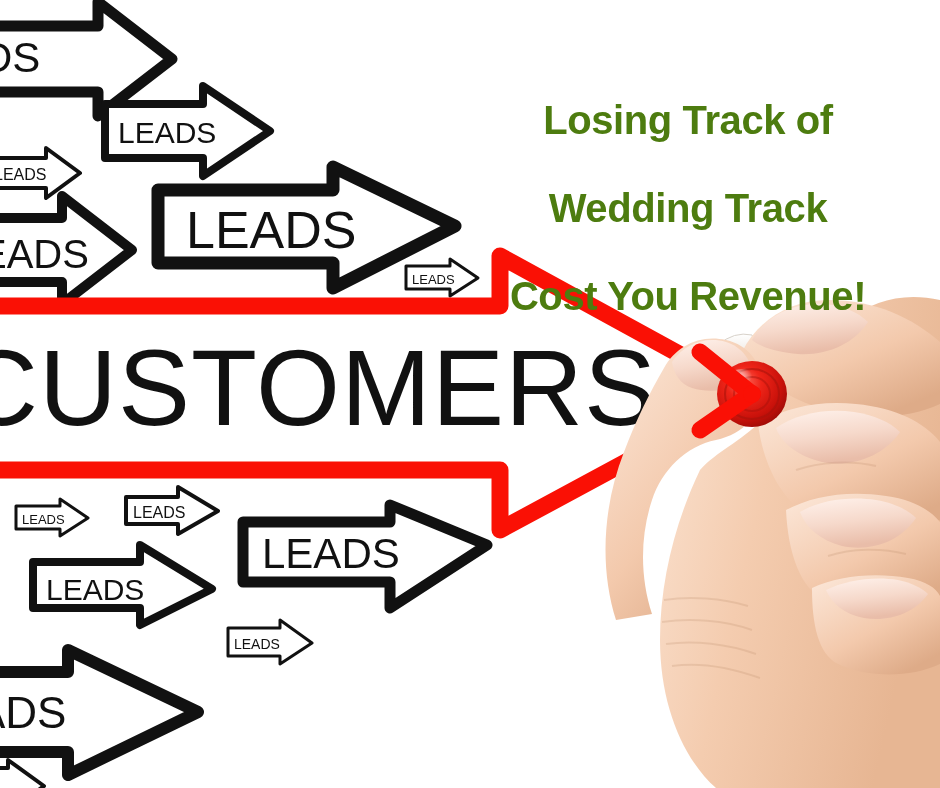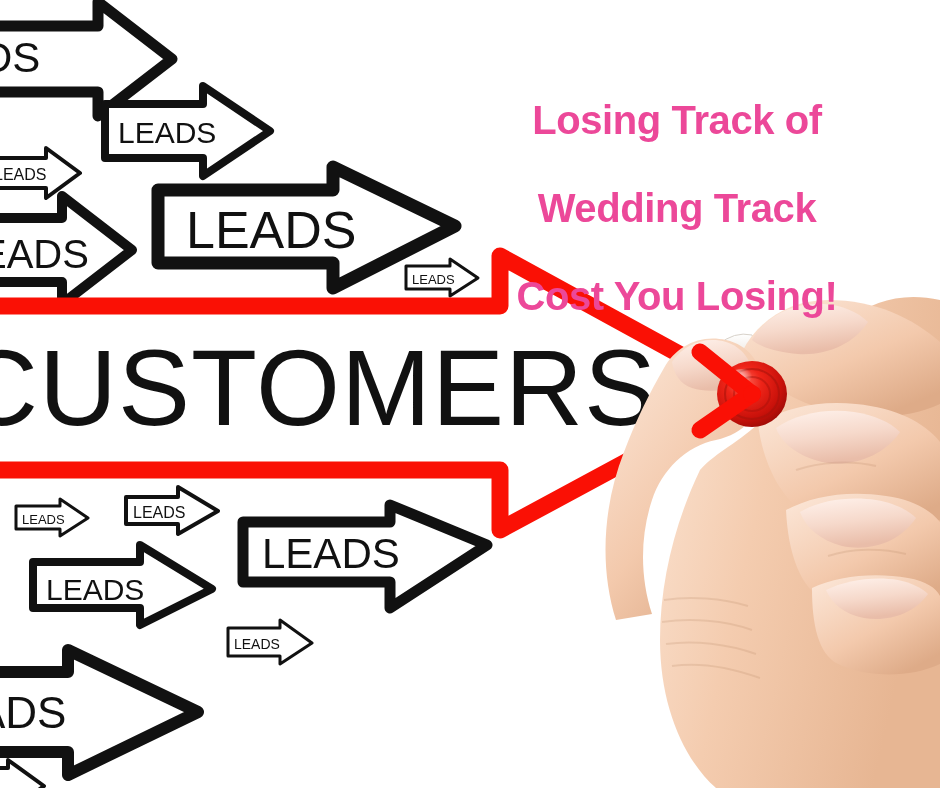--- a/index.html
+++ b/index.html
@@ -21,30 +21,30 @@
   #stage svg.layer {
     position: absolute;
     left: 0;
     top: 0;
     width: 940px;
     height: 788px;
     display: block;
   }
   #headline {
     position: absolute;
-    left: 457px;
+    left: 468px;
     top: 54px;
     width: 440px;
     text-align: center;
     font-family: "Liberation Sans", sans-serif;
     font-weight: bold;
     font-size: 40px;
     line-height: 44px;
     letter-spacing: -0.4px;
-    color: #ec4899;
+    color: #4d7c0f;
     white-space: pre-line;
     z-index: 40;
     user-select: none;
   }
   #headline .hl-line { display: block; }
 </style>
 </head>
 <body>
 
 <div id="stage">
@@ -278,16 +278,16 @@
 
     <g>
       <path d="M700,352 L752,394 L700,430" fill="none" stroke="#FA1005" stroke-width="17" stroke-linejoin="round" stroke-linecap="round"></path>
       <circle cx="752" cy="394" r="9" fill="#FA1005"></circle>
     </g>
   </svg>
 
   <div id="headline">
     <span class="hl-line">Losing Track of</span>
     <span class="hl-line">Wedding Track</span>
-    <span class="hl-line">Cost You Losing!</span>
+    <span class="hl-line">Cost You Revenue!</span>
   </div>
 
 </div>
 
 </body></html>

